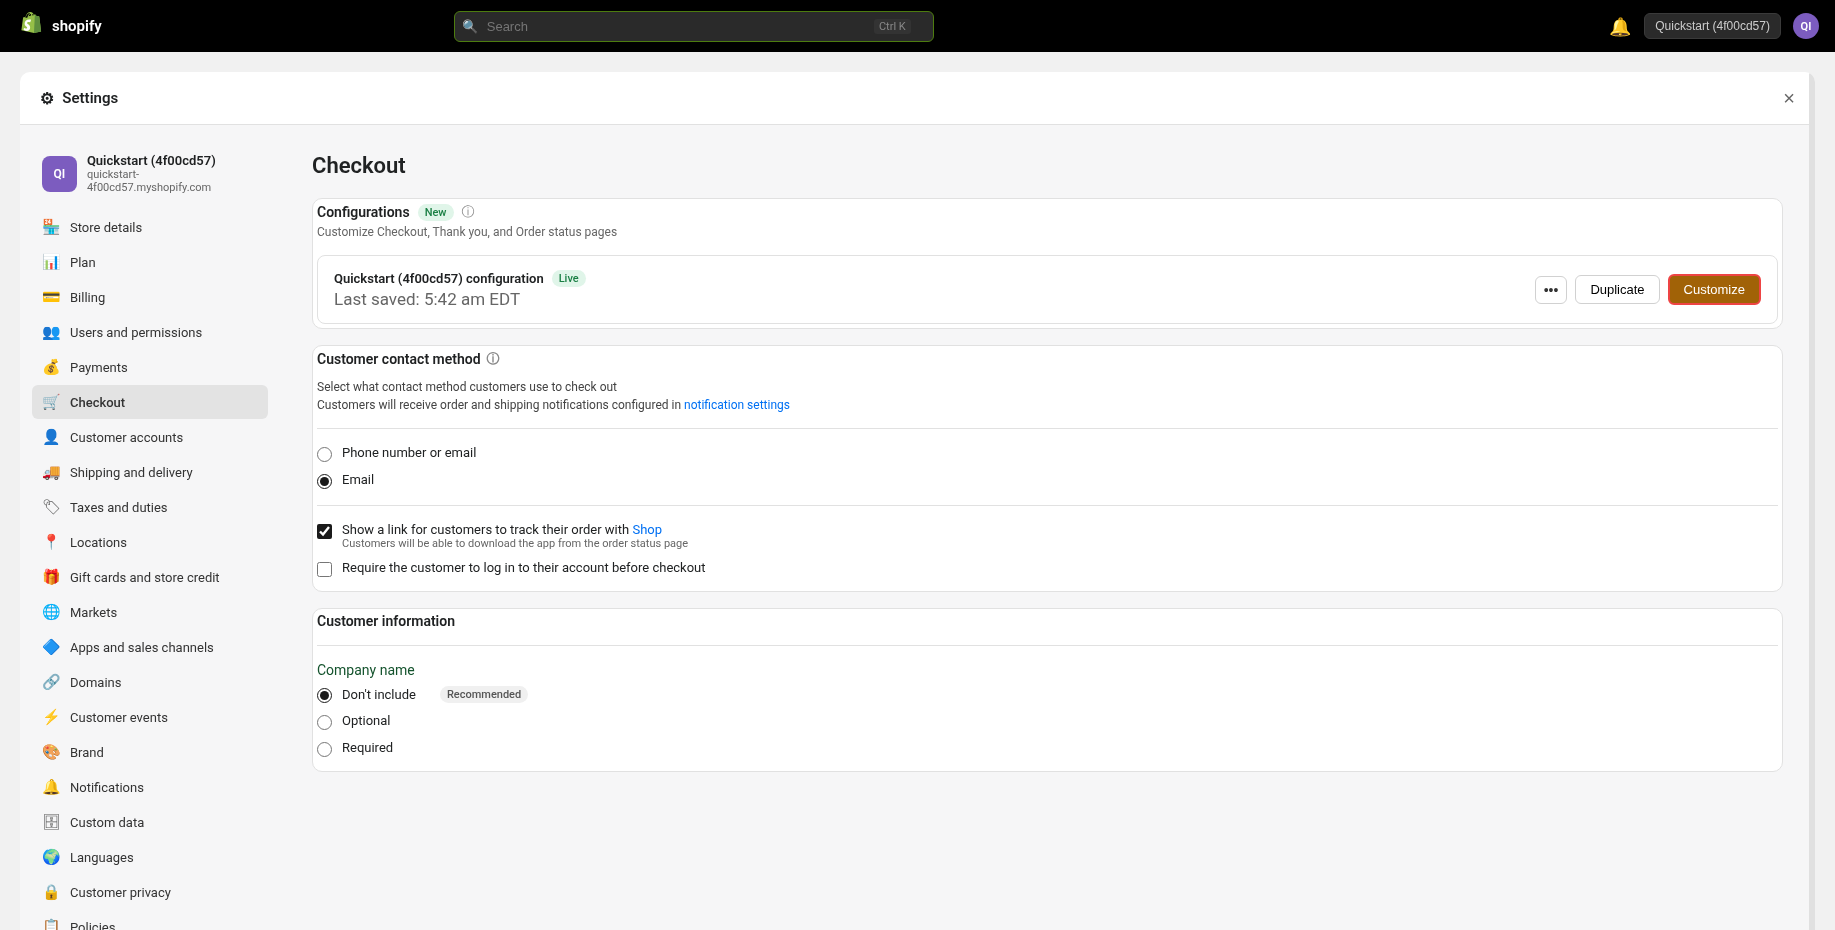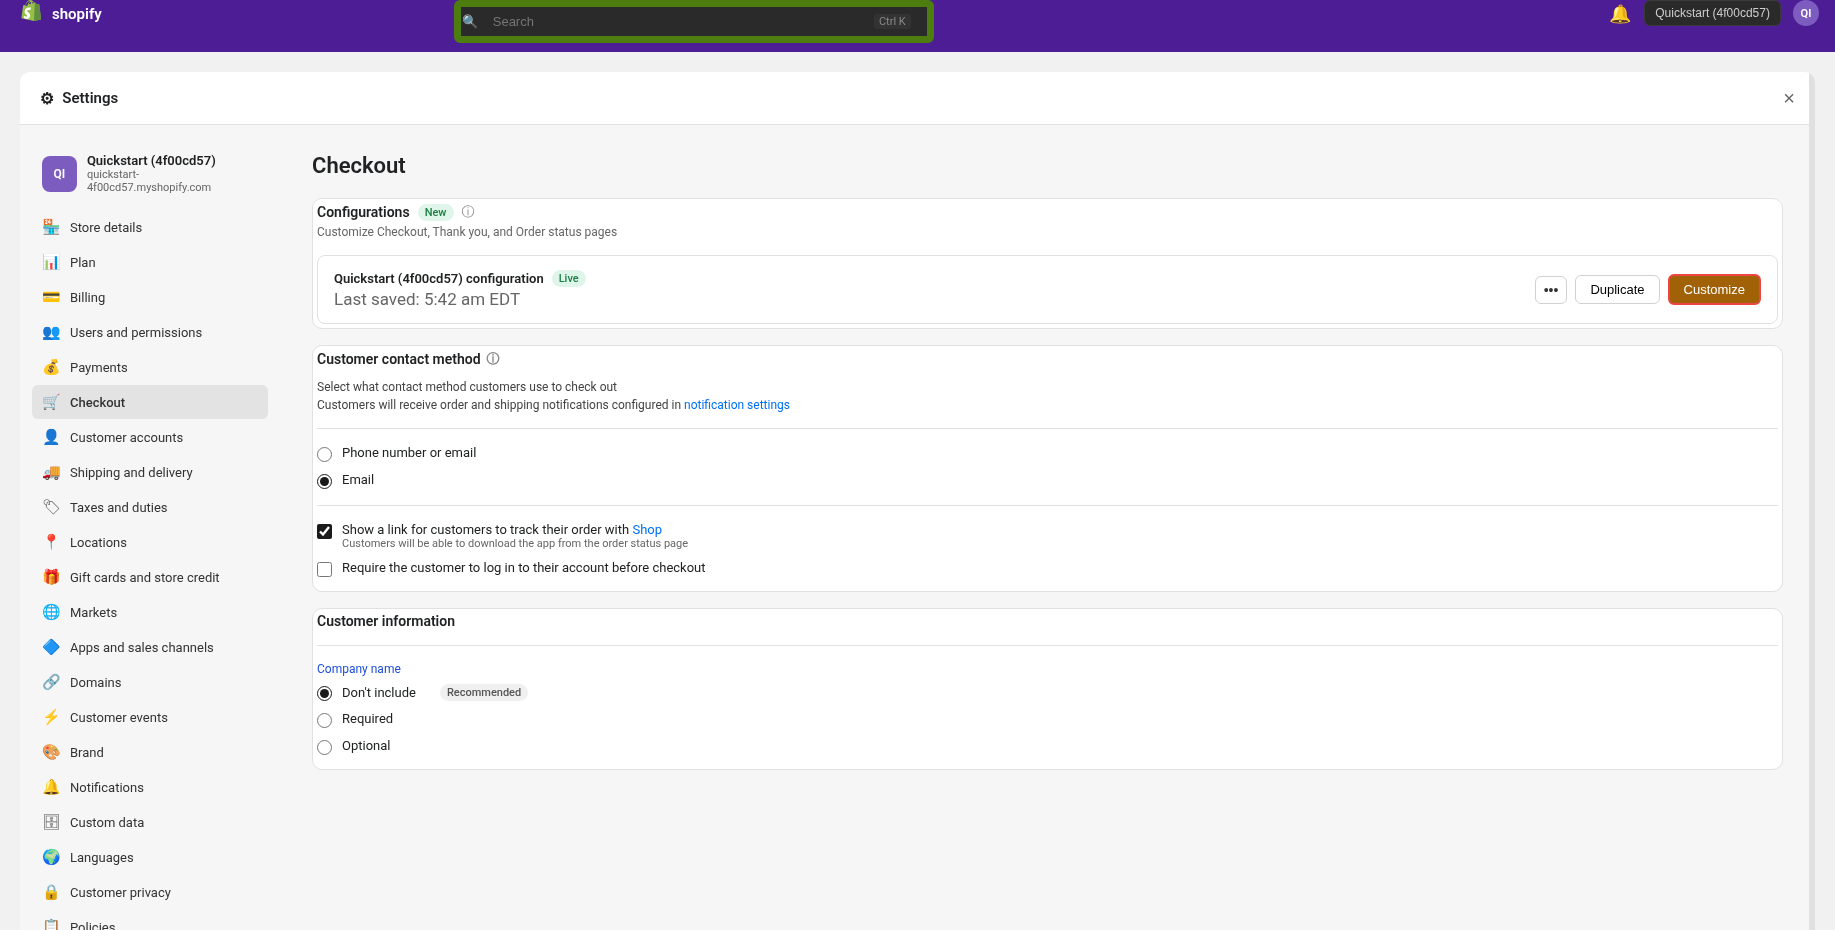--- a/index.html
+++ b/index.html
@@ -1,23 +1,23 @@
 <!DOCTYPE html>
 <html><head>
   <meta charset="utf-8">
   <style>
     * { box-sizing: border-box; margin: 0; padding: 0; }
     body { font-family: -apple-system, BlinkMacSystemFont, 'Segoe UI', Roboto, sans-serif; background: #f1f1f1; font-size: 14px; color: #202223; }
 
     
     .topnav {
-      background: #4c1d95;
+      background: #000000;
       height: 52px;
       display: flex;
-      align-items: flex-start;
+      align-items: center;
       padding: 0 16px;
       gap: 28px;
     }
     .topnav-logo {
       display: flex;
       align-items: center;
       gap: 8px;
       color: #fff;
       font-size: 15px;
       font-weight: 600;
@@ -28,21 +28,21 @@
       fill: #96bf48;
     }
     .topnav-search {
       flex: 1;
       max-width: 480px;
       margin: 0 auto;
     }
     .topnav-search input {
       width: 100%;
       background: #2a2a2a;
-      border: 7px solid #4d7c0f;
+      border: 1px solid #4d7c0f;
       border-radius: 6px;
       color: #ccc;
       padding: 7px 12px 7px 32px;
       font-size: 13px;
       outline: none;
     }
     .search-wrap {
       position: relative;
       display: flex;
       align-items: center;
@@ -517,34 +517,34 @@
 
       <div class="card">
         <div class="section-title">
           <span>Customer information</span>
         </div>
 
 
         <hr class="divider">
 
         <div>
-          <div style="font-size:12px;color:#1d4ed8;margin-bottom:8px;">Company name</div>
+          <div style="font-size:14px;color:#14532d;margin-bottom:8px;">Company name</div>
           <div class="option-row">
             <input type="radio" name="company" id="dont-include" checked="" style="">
             <label class="option-label" for="dont-include" style="display:flex;align-items:center;gap:24px;">
               <span>Don't include</span>
               <span class="badge-recommended">Recommended</span>
             </label>
           </div>
           <div class="option-row">
+            <input type="radio" name="company" id="optional-opt" style="">
+            <label class="option-label" for="optional-opt">Optional</label>
+          </div>
+          <div class="option-row">
             <input type="radio" name="company" id="required-opt" style="">
             <label class="option-label" for="required-opt">Required</label>
           </div>
-          <div class="option-row">
-            <input type="radio" name="company" id="optional-opt" style="">
-            <label class="option-label" for="optional-opt">Optional</label>
-          </div>
         </div>
       </div>
 
     </main>
   </div>
 </div>
 
 </body></html>

